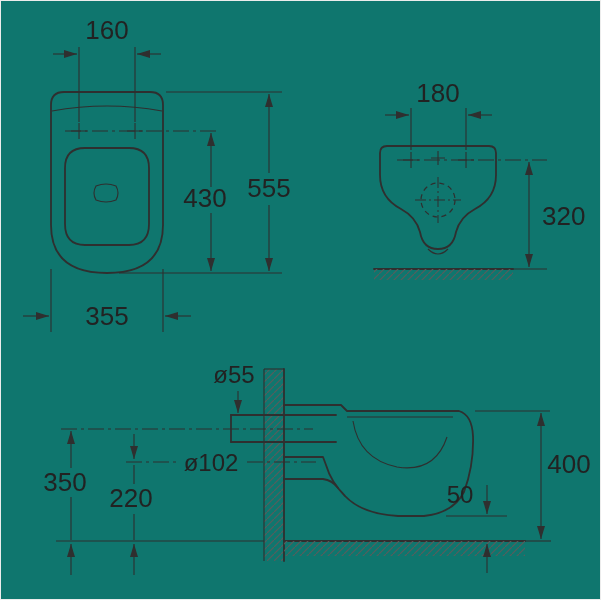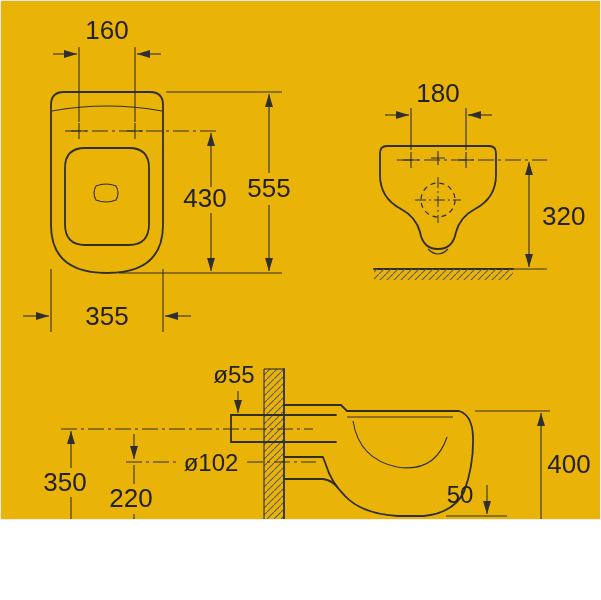--- a/index.html
+++ b/index.html
@@ -1,17 +1,17 @@
 <!DOCTYPE html>
 <html><head>
 <meta charset="utf-8">
 <style>
   html,body{margin:0;padding:0;background:#ffffff;}
   .stage{
-    width:601px;height:520px;background:#eab308;position:relative;
+    width:601px;height:600px;background:#0f766e;position:relative;
     border:1px solid #ececec;box-sizing:border-box;overflow:hidden;
     font-family:"Liberation Sans",sans-serif;
   }
   svg{display:block;}
   .ln{stroke:#2f2f2f;stroke-width:1.8;fill:none;stroke-linecap:round;stroke-linejoin:round;}
   .thin{stroke:#2f2f2f;stroke-width:1.1;fill:none;}
   .cl{stroke:#2f2f2f;stroke-width:1;fill:none;stroke-dasharray:16 4 3 4;}
   .clthin{stroke:#2f2f2f;stroke-width:1;fill:none;stroke-dasharray:11 3 2 3;}
   .dash{stroke:#2f2f2f;stroke-width:1.2;fill:none;stroke-dasharray:5 4;}
   text.dim{font-family:"Liberation Sans",sans-serif;font-size:26px;fill:#222222;}

